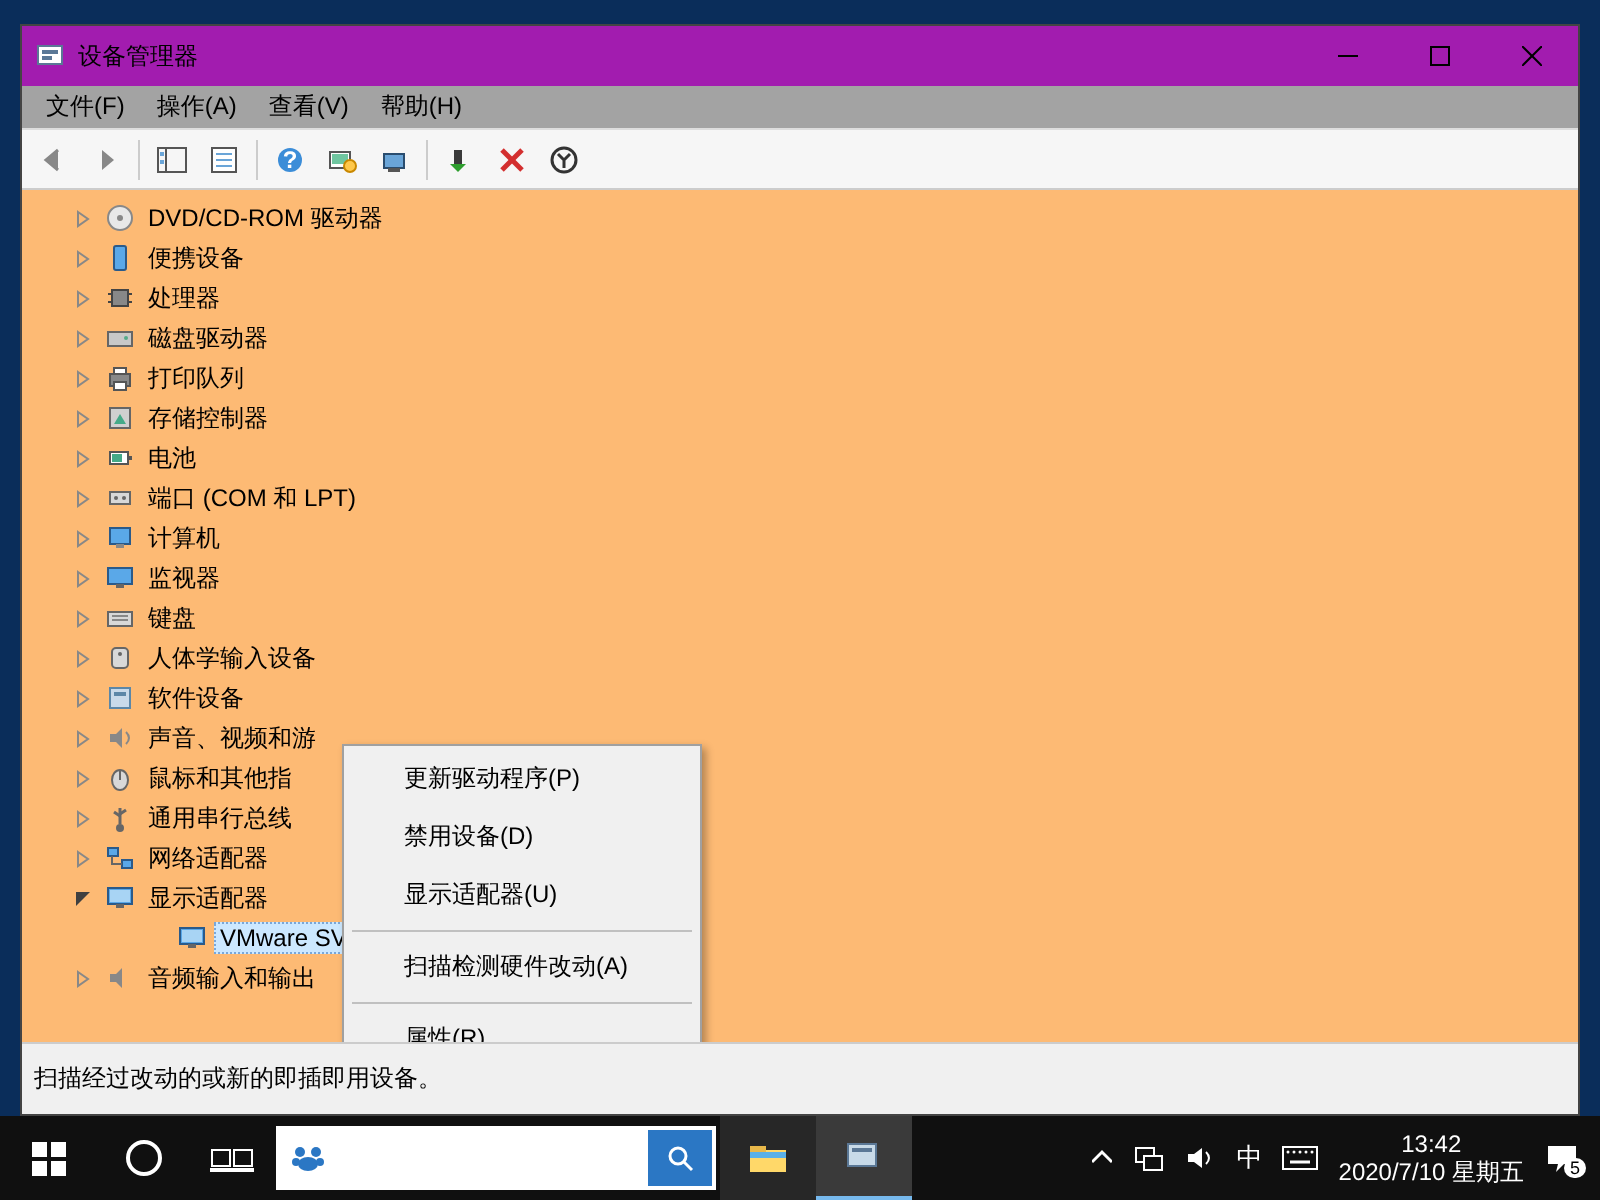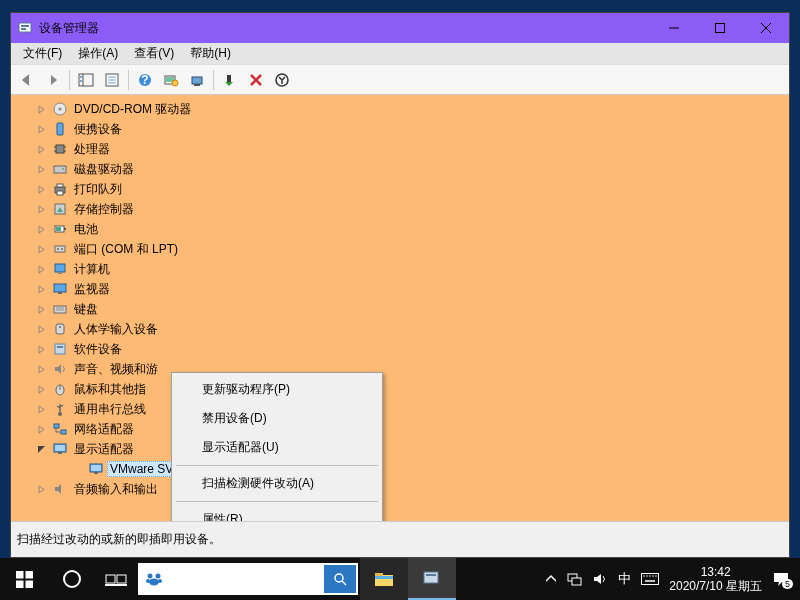--- a/index.html
+++ b/index.html
@@ -1,23 +1,23 @@
 <!DOCTYPE html>
 <html><head>
 <meta charset="utf-8">
 <style>
 *{margin:0;padding:0;box-sizing:border-box;font-family:"Microsoft YaHei","Segoe UI",sans-serif;font-size:12px;}
 body{width:800px;height:600px;background:#0a2d5a;overflow:hidden;position:relative;}
 .window{position:absolute;left:10px;top:12px;width:780px;height:546px;background:#fff;border:1px solid #444;display:flex;flex-direction:column;}
-.titlebar{height:30px;background:#8b5cf6;display:flex;align-items:center;padding-left:6px;}
+.titlebar{height:30px;background:#a21caf;display:flex;align-items:center;padding-left:6px;}
 .titlebar .app-icon{width:16px;height:16px;margin-right:6px;display:flex;align-items:center;justify-content:center;}
 .titlebar .title{flex:1;color:#000;}
 .titlebar .win-btns{display:flex;height:100%;}
 .titlebar .win-btn{width:46px;height:100%;display:flex;align-items:center;justify-content:center;font-size:14px;cursor:default;}
-.menubar{height:22px;background:#e5e5e5;display:flex;align-items:center;padding-left:4px;border-bottom:1px solid #ddd;}
+.menubar{height:22px;background:#a3a3a3;display:flex;align-items:center;padding-left:4px;border-bottom:1px solid #ddd;}
 .menubar .menu-item{padding:2px 8px;cursor:default;}
 .toolbar{height:30px;background:#f6f6f6;display:flex;align-items:center;padding-left:4px;border-bottom:1px solid #ccc;gap:2px;}
 .toolbar .tb-btn{width:24px;height:24px;display:flex;align-items:center;justify-content:center;cursor:default;border:1px solid transparent;}
 .toolbar .tb-sep{width:1px;height:20px;background:#ccc;margin:0 2px;}
 .content{flex:1;background:#fdba74;overflow:auto;padding:4px 0;position:relative;}
 .tree-node{display:flex;align-items:center;height:20px;cursor:default;}
 .tree-node .expander{width:12px;height:12px;margin:0 2px;display:flex;align-items:center;justify-content:center;font-size:10px;color:#666;}
 .tree-node .node-icon{width:16px;height:16px;margin:0 3px;display:flex;align-items:center;justify-content:center;}
 .tree-node .node-label{padding:1px 3px;}
 .tree-node.selected .node-label{background:#cce8ff;border:1px dotted #7aa7d8;padding:0 2px;}
@@ -426,21 +426,21 @@
             <path d="M2 1 L7 4.5 L2 8 Z" fill="none" stroke="#888"></path>
           </svg>
         </span>
         <span class="node-icon">
           <svg width="16" height="16">
             <path d="M3 6 L6 6 L9 3 L9 13 L6 10 L3 10 Z" fill="#888"></path>
           </svg>
         </span>
         <span class="node-label">音频输入和输出</span>
       </div>
-    <div class="context-menu" id="ctx-menu" style="left:160px;top:277px;width:212px;">
+    <div class="context-menu" id="ctx-menu" style="left:160px;top:277px;width:180px;">
         <div class="cm-item">更新驱动程序(P)</div>
         <div class="cm-item">禁用设备(D)</div>
         <div class="cm-item">显示适配器(U)</div>
         <div class="cm-sep"></div>
         <div class="cm-item">扫描检测硬件改动(A)</div>
         <div class="cm-sep"></div>
         <div class="cm-item">属性(R)</div>
       </div>
   </div>
 

